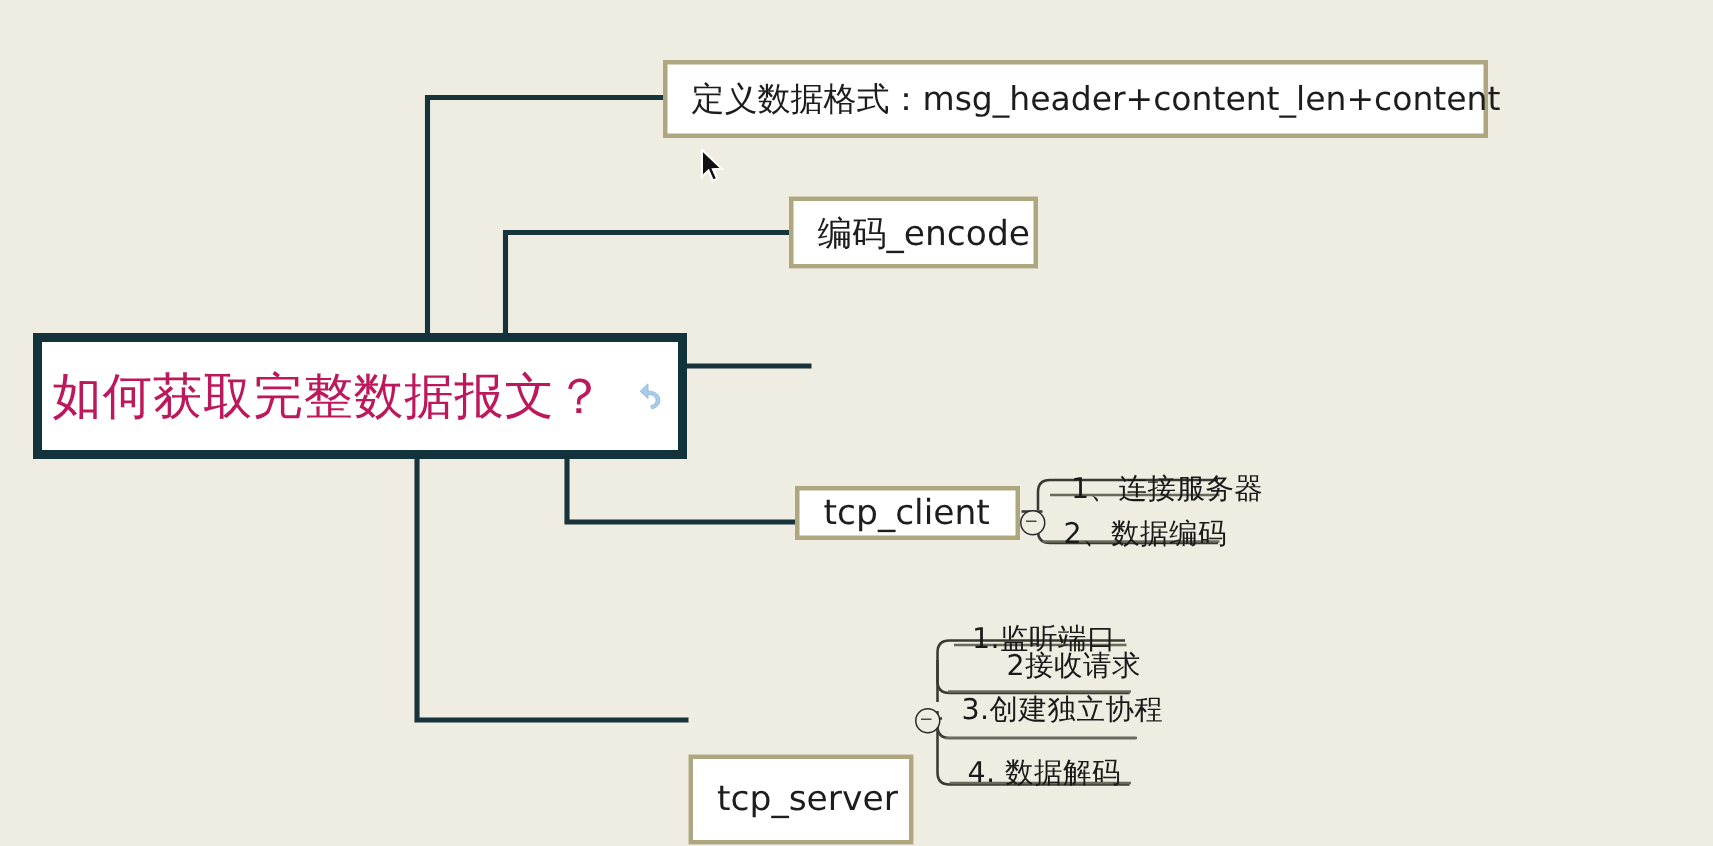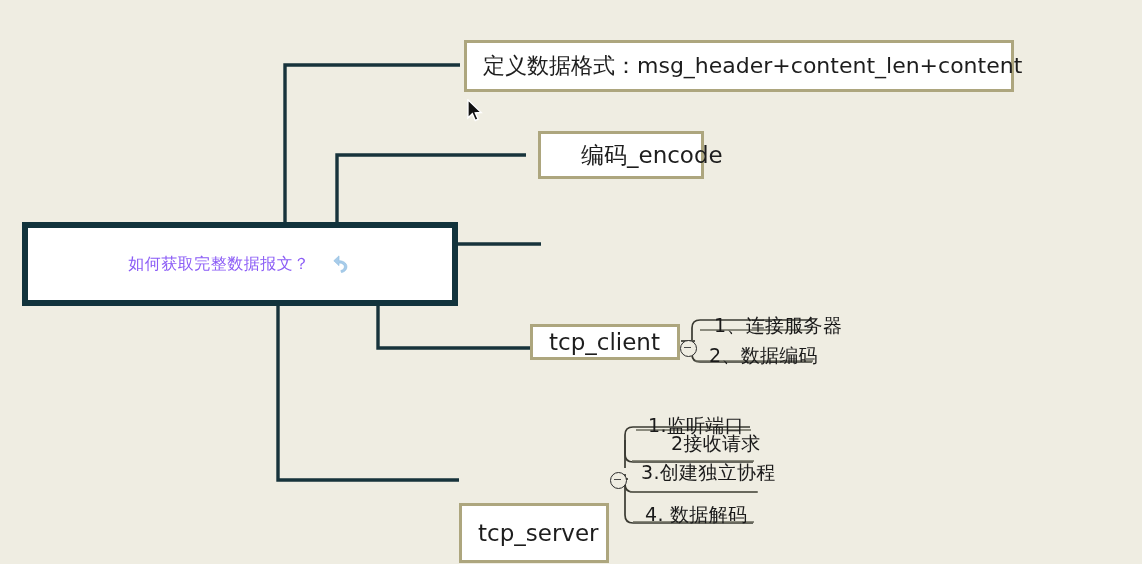--- a/index.html
+++ b/index.html
@@ -33,22 +33,22 @@
     height: 84px;
     box-sizing: border-box;
     background: #FFFFFF;
     border: 6px solid #12333C;
     display: flex;
     align-items: center;
     justify-content: center;
     z-index: 5;
   }
   .root-label {
-    font-size: 16px;
-    color: #8b5cf6;
+    font-size: 33px;
+    color: #be185d;
     letter-spacing: 0.5px;
     white-space: nowrap;
   }
   .root-icon {
     margin-left: 16px;
     display: inline-flex;
     align-items: center;
   }
 
   
@@ -61,23 +61,23 @@
     align-items: center;
     z-index: 5;
   }
   .node .node-label {
     font-size: 23px;
     color: #1D1D1D;
     white-space: nowrap;
     padding: 0 16px;
   }
 
-  #node-format { left: 464px; top: 40px;  width: 550px; height: 52px; text-align: right; }
+  #node-format { left: 442px; top: 40px;  width: 550px; height: 52px; text-align: right; }
   #node-format .node-label { font-size: 22px; }
-  #node-encode { left: 538px; top: 131px; width: 166px; height: 48px; padding-left: 24px; }
+  #node-encode { left: 526px; top: 131px; width: 166px; height: 48px; }
   #node-decode { left: 541px; top: 220px; width: 175px; height: 48px; }
   #node-client { left: 530px; top: 324px; width: 150px; height: 36px; }
   #node-server { left: 459px; top: 456px; width: 150px; height: 60px; margin-top: 47px; }
 
   
   .toggle {
     position: absolute;
     width: 15px;
     height: 15px;
     border: 1.6px solid #2B2B2B;

